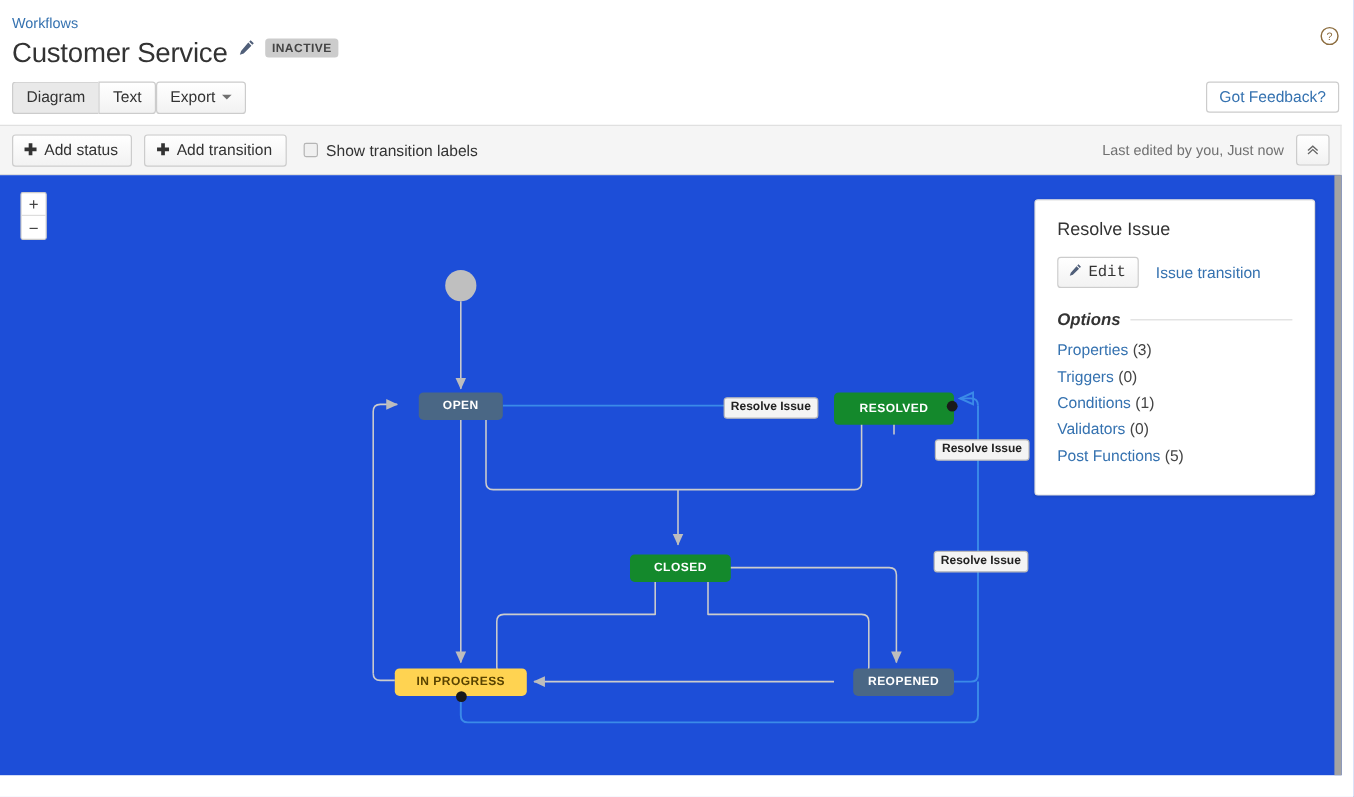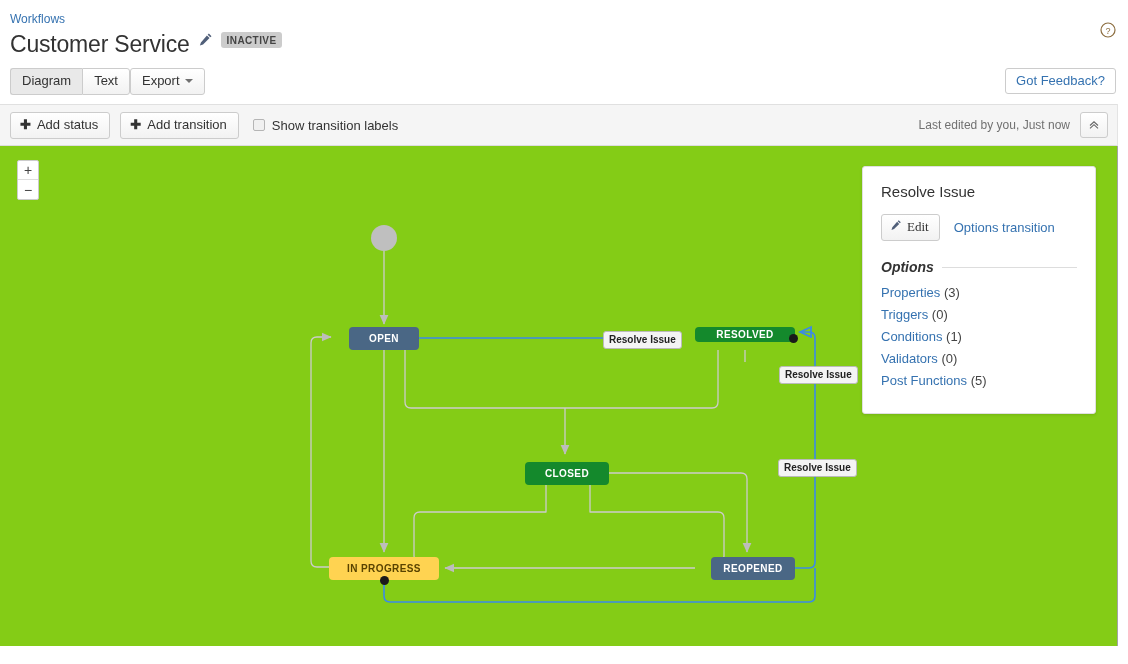--- a/index.html
+++ b/index.html
@@ -96,22 +96,22 @@
   .collapse-btn {
     background: linear-gradient(to bottom,#ffffff,#f2f2f2);
     border: 1px solid #ccc; border-radius: 3px;
     width: 28px; height: 26px; cursor: pointer;
     display: flex; align-items: center; justify-content: center;
   }
 
   
   .canvas {
     position: absolute; left: 0; top: 146px;
-    width: 1118px; height: 500px; background: #84cc16;
-    border-right: 1px solid #a3a3a3; overflow: hidden;
+    width: 1118px; height: 500px; background: #1d4ed8;
+    border-right: 6px solid #a3a3a3; overflow: hidden;
   }
   .canvas-right-edge {
     position: absolute; left: 1117px; top: 104px; width: 1px; height: 542px; background: #e4e4e4;
   }
 
   .zoom-ctrl {
     position: absolute; left: 17px; top: 160px;
     width: 22px; border: 1px solid #ccc; border-radius: 2px;
     background: #fff; z-index: 6;
   }
@@ -159,21 +159,21 @@
     box-shadow: 0 1px 3px rgba(0,0,0,0.12);
     padding: 16px 18px 18px 18px; z-index: 10;
   }
   .panel-title { font-size: 15px; color: #333; margin-bottom: 14px; }
   .panel-actions { display: flex; align-items: center; gap: 14px; margin-bottom: 18px; }
   .edit-btn {
     background: linear-gradient(to bottom,#ffffff,#f2f2f2);
     border: 1px solid #ccc; border-radius: 3px;
     font-size: 13px; color: #333; padding: 4px 10px 5px 8px; cursor: pointer;
     display: inline-flex; align-items: flex-start; gap: 5px;
-    font-family: Liberation Serif, serif;
+    font-family: Liberation Mono, monospace;
   }
   .link { font-size: 13px; color: #3572b0; cursor: pointer; }
   .options-head {
     display: flex; align-items: center; gap: 8px; margin-bottom: 10px;
   }
   .options-head span { font-size: 14px; font-weight: bold; color: #333; font-style: italic; }
   .options-head .rule { flex: 1; height: 1px; background: #ddd; }
   .opt-row { font-size: 13px; margin-bottom: 7px; color: #555; }
   .opt-row a { color: #3572b0; cursor: pointer; text-decoration: none; }
   .opt-count { color: #444; }
@@ -280,21 +280,21 @@
         <path d="M419,192 L670,192" marker-end="url(#ah-blue)"></path>
         <path d="M815,192 Q815,186 809,186 L800,186" marker-end="url(#ah-blue)"></path>
         <path d="M815,192 L815,416 Q815,422 809,422 L795,422"></path>
         <path d="M815,422 L815,450 Q815,456 809,456 L390,456 Q384,456 384,450 L384,428"></path>
       </g>
     </svg>
 
     <div class="start-circle" style="left:371px; top:79px;"></div>
 
     <div class="node blue" style="left:349px; top:181px; width:70px;  height:23px;">OPEN</div>
-    <div class="node green" style="left:695px; top:181px; width:100px; height:15px;">RESOLVED</div>
+    <div class="node green" style="left:695px; top:181px; width:100px; height:27px;">RESOLVED</div>
     <div class="node green" style="left:525px; top:316px; width:84px;  height:23px;">CLOSED</div>
     <div class="node yellow" style="left:329px; top:411px; width:110px; height:23px;">IN PROGRESS</div>
     <div class="node blue" style="left:711px; top:411px; width:84px; height:23px;">REOPENED</div>
 
     <div class="dot" style="left:789px; top:188px;"></div>
     <div class="dot" style="left:380px; top:430px;"></div>
 
     <div class="tlabel" style="left:603px; top:185px;">Resolve Issue</div>
     <div class="tlabel" style="left:779px; top:220px;">Resolve Issue</div>
     <div class="tlabel" style="left:778px; top:313px;">Resolve Issue</div>
@@ -307,21 +307,21 @@
 
   <div class="side-panel">
     <div class="panel-title">Resolve Issue</div>
     <div class="panel-actions">
       <button class="edit-btn">
         <svg width="12" height="12" viewBox="0 0 16 16">
           <path d="M11.6 1.6l2.8 2.8-1.3 1.3-2.8-2.8zM9.5 3.7l2.8 2.8L5.4 13.4 2 14.5l1.1-3.4z" fill="#505f79"></path>
         </svg>
         <span>Edit</span>
       </button>
-      <span class="link">Options transition</span>
+      <span class="link">Issue transition</span>
     </div>
     <div class="options-head">
       <span>Options</span>
       <span class="rule"></span>
     </div>
     <div class="opt-row">
       <a>Properties</a>
       <span class="opt-count">(3)</span>
     </div>
     <div class="opt-row">

